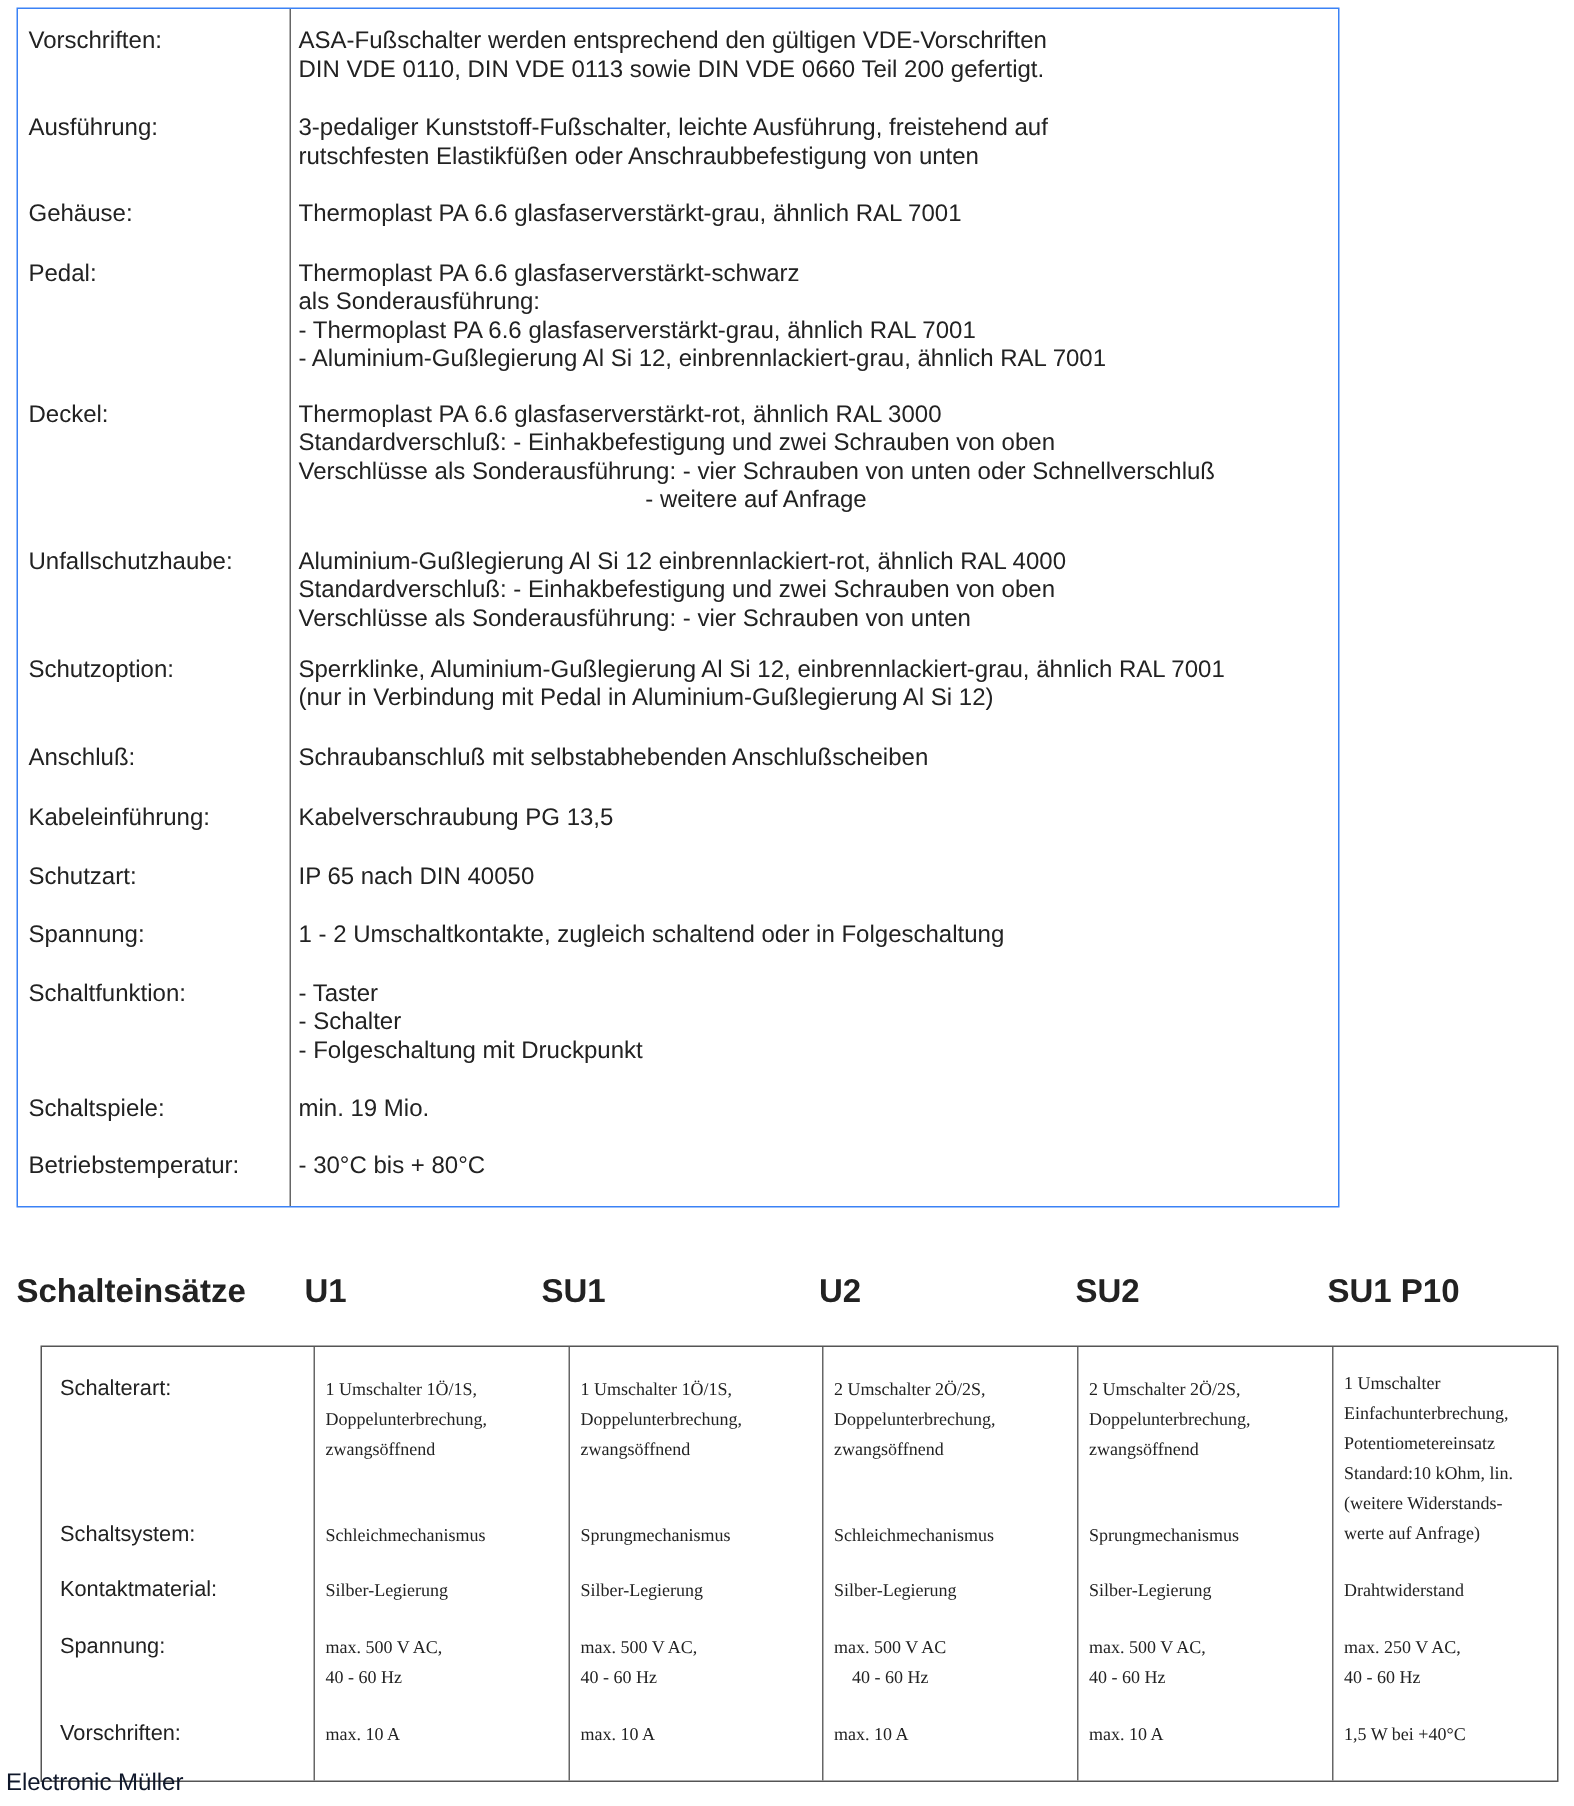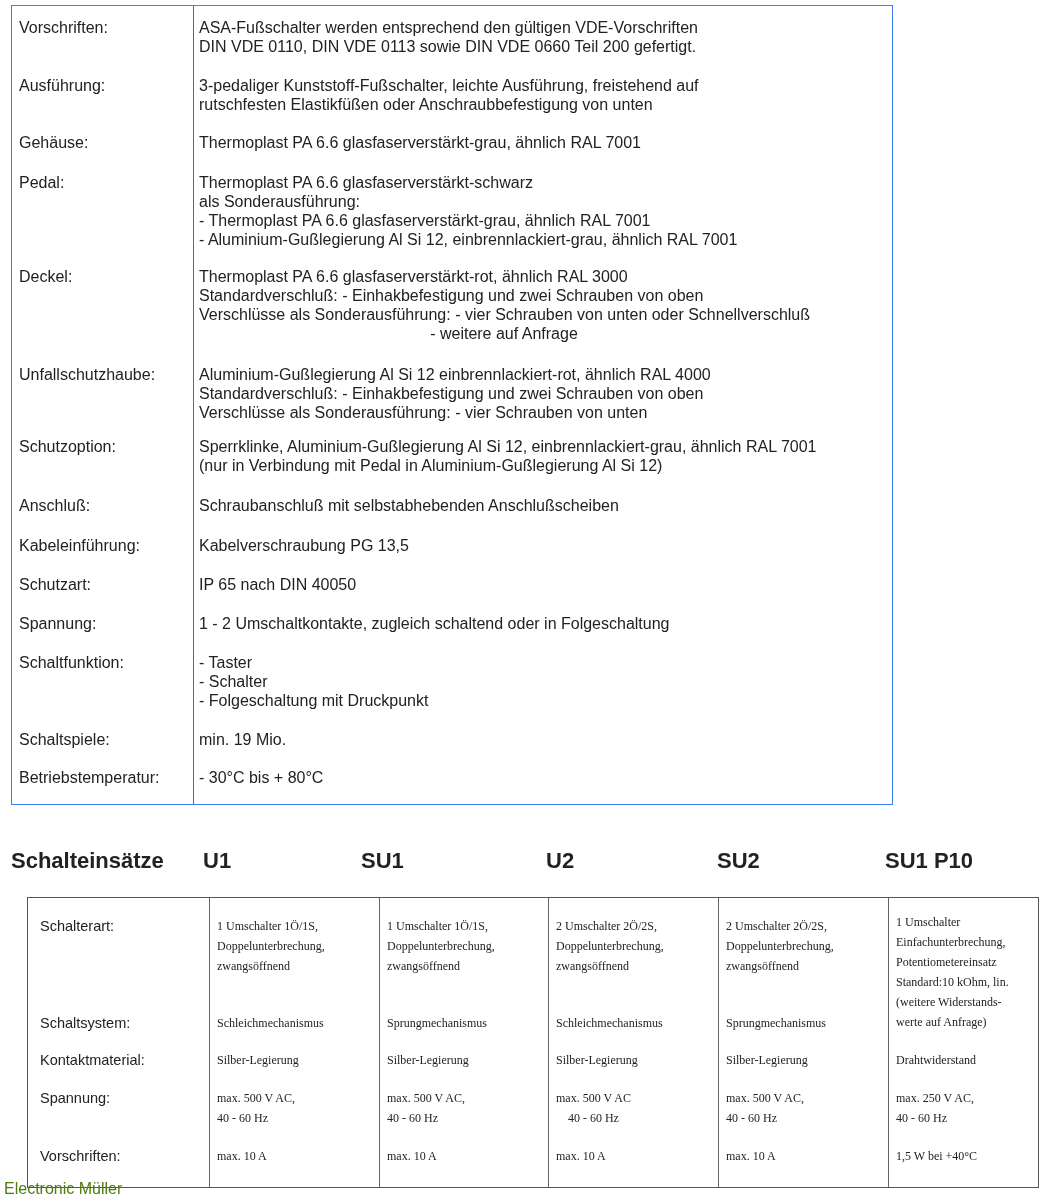--- a/index.html
+++ b/index.html
@@ -8,21 +8,21 @@
   .spec .divider{position:absolute;left:181px;top:0;bottom:0;border-left:1px solid #666;}
   .srow{position:absolute;left:0;width:100%;font-size:16px;line-height:19px;}
   .srow .lbl{position:absolute;left:7px;top:0;}
   .srow .val{position:absolute;left:187px;top:0;white-space:pre;}
   .title-row{position:absolute;top:848px;left:11px;width:1030px;font-weight:bold;font-size:22px;}
   .title-row span{position:absolute;top:0;}
   .sw{position:absolute;left:11px;top:897px;width:1012px;height:291px;border:1px solid #555;box-sizing:border-box;margin-left:16px;}
   .sw .col{position:absolute;top:0;bottom:0;border-left:1px solid #666;}
   .sw .cell{position:absolute;font-size:12px;line-height:20px;white-space:pre;font-family:Liberation Serif, serif;}
   .sw .rl{position:absolute;left:12px;font-size:14.5px;line-height:20px;}
-  .footer{position:absolute;left:4px;top:1180px;color:#4d7c0f;font-size:16px;}
+  .footer{position:absolute;left:4px;top:1180px;color:#0f172a;font-size:16px;}
 </style>
 </head>
 <body>
 
 <div class="spec">
   <div class="divider"></div>
   <div id="spec-rows">
       <div class="srow" style="top: 12px;">
         <span class="lbl">Vorschriften:</span>
         <span class="val">ASA-Fußschalter werden entsprechend den gültigen VDE-Vorschriften

